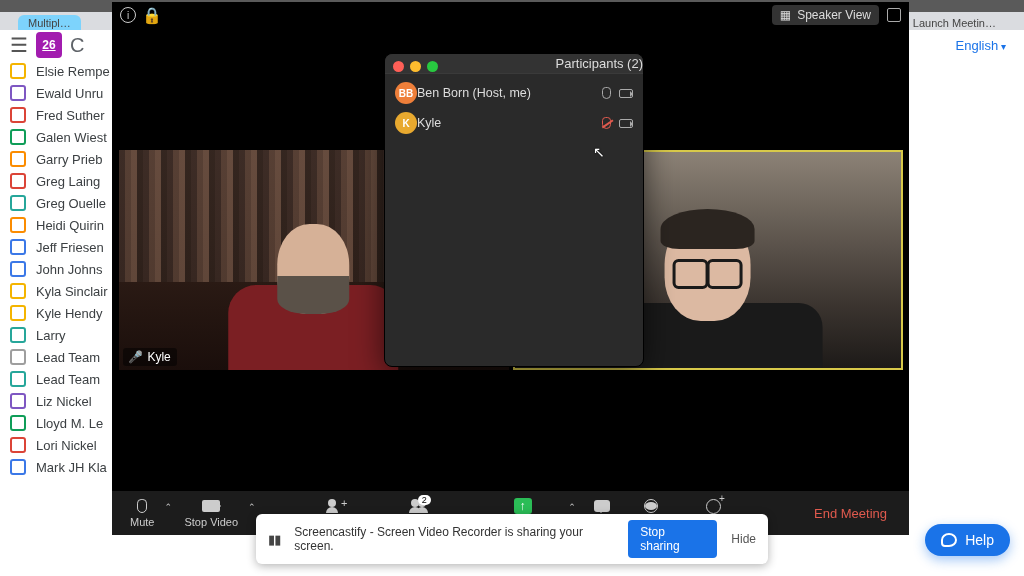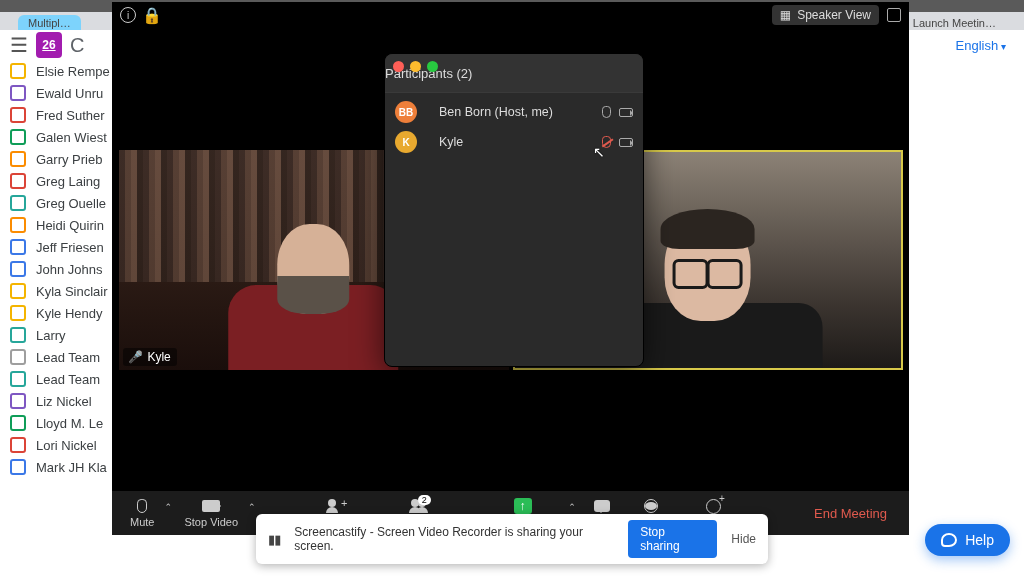--- a/index.html
+++ b/index.html
@@ -93,26 +93,26 @@
   .mp-i{position:relative;width:22px;height:14px;}
   .mp-i::before{content:"";position:absolute;left:0;bottom:0;width:12px;height:6px;background:#ccc;border-radius:6px 6px 0 0;box-shadow:7px 0 0 #ccc;}
   .mp-i::after{content:"";position:absolute;left:2px;top:0;width:8px;height:8px;background:#ccc;border-radius:50%;box-shadow:7px 0 0 #ccc;}
 
   
   .pp {
     position:absolute; top:53px; left:384px; width:260px; height:314px;
     background:#2a2a2a; border:1px solid #000; border-radius:8px; box-shadow:0 6px 30px rgba(0,0,0,.6);
     display:flex; flex-direction:column; color:#ddd; font-size:13px;
   }
-  .pp-title{height:39px;display:flex;align-items:center;justify-content:flex-start;position:relative;border-bottom:1px solid #3a3a3a;background:#333;border-radius:8px 8px 0 0;}
+  .pp-title{height:20px;display:flex;align-items:center;justify-content:flex-end;position:relative;border-bottom:1px solid #3a3a3a;background:#333;border-radius:8px 8px 0 0;}
   .traffic{position:absolute;left:8px;top:7px;display:flex;gap:6px;}
   .traffic span{width:11px;height:11px;border-radius:50%;}
   .tl-r{background:#ff5f57}.tl-y{background:#febc2e}.tl-g{background:#28c840}
   .pp-list{flex:1;padding:4px 0;}
-  .pp-row{display:flex;align-items:center;height:30px;padding:0 10px;gap:22px;}
+  .pp-row{display:flex;align-items:center;height:30px;padding:0 10px;gap:0;}
   .avatar{width:22px;height:22px;border-radius:50%;display:flex;align-items:center;justify-content:center;font-size:10px;font-weight:bold;color:#fff;}
   .av-o{background:#ee7f3a}.av-y{background:#e8a92f}
   .pp-name{flex:1;font-size:12.5px;}
   .pp-icons{display:flex;gap:8px;align-items:center;color:#aaa;}
   .mic-mini{width:9px;height:12px;border:1px solid #aaa;border-radius:4px 4px 5px 5px;}
   .mic-mini.muted{border-color:#e05a4e;position:relative;}
   .mic-mini.muted::after{content:"";position:absolute;left:-2px;top:5px;width:13px;height:1.5px;background:#e05a4e;transform:rotate(-35deg);}
   .cam-mini{width:14px;height:9px;border:1px solid #aaa;border-radius:2px;position:relative;}
   .cam-mini::after{content:"";position:absolute;right:-4px;top:1px;border:3px solid transparent;border-left-color:#aaa;}
   .pp-foot{height:40px;border-top:1px solid #3a3a3a;background:#2f2f2f;display:flex;align-items:center;justify-content:center;gap:10px;border-radius:0 0 8px 8px;}

